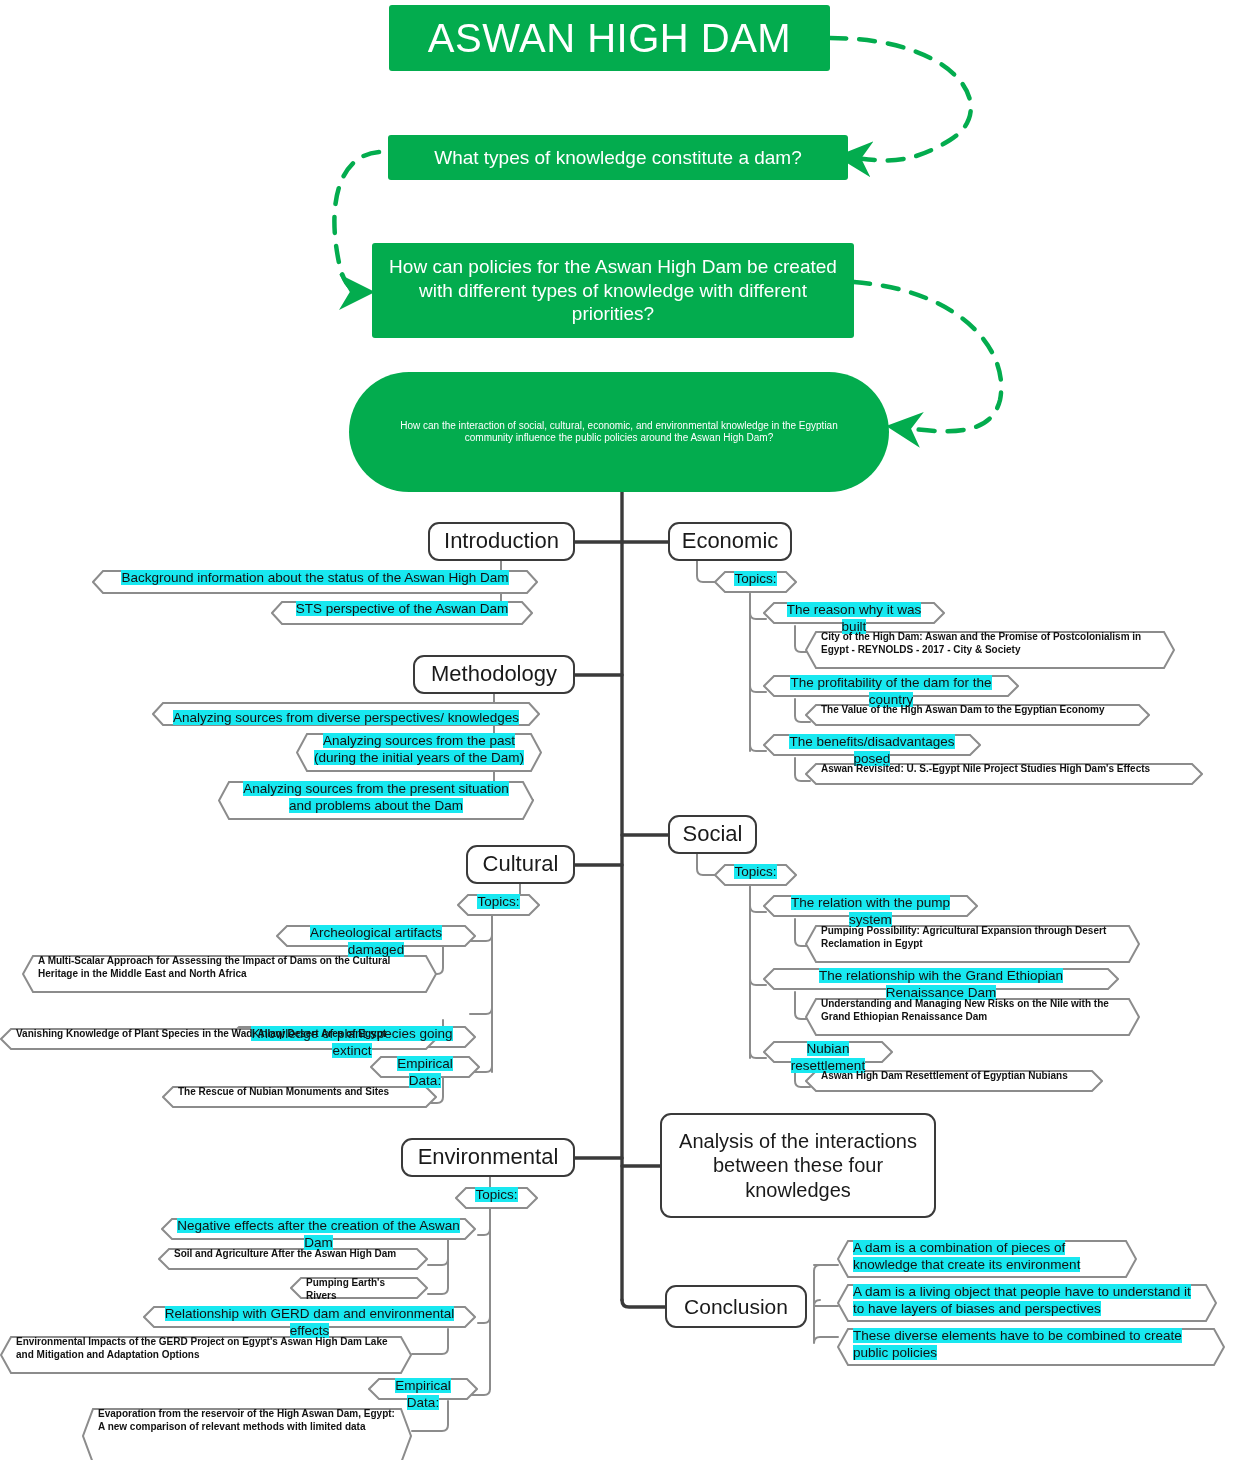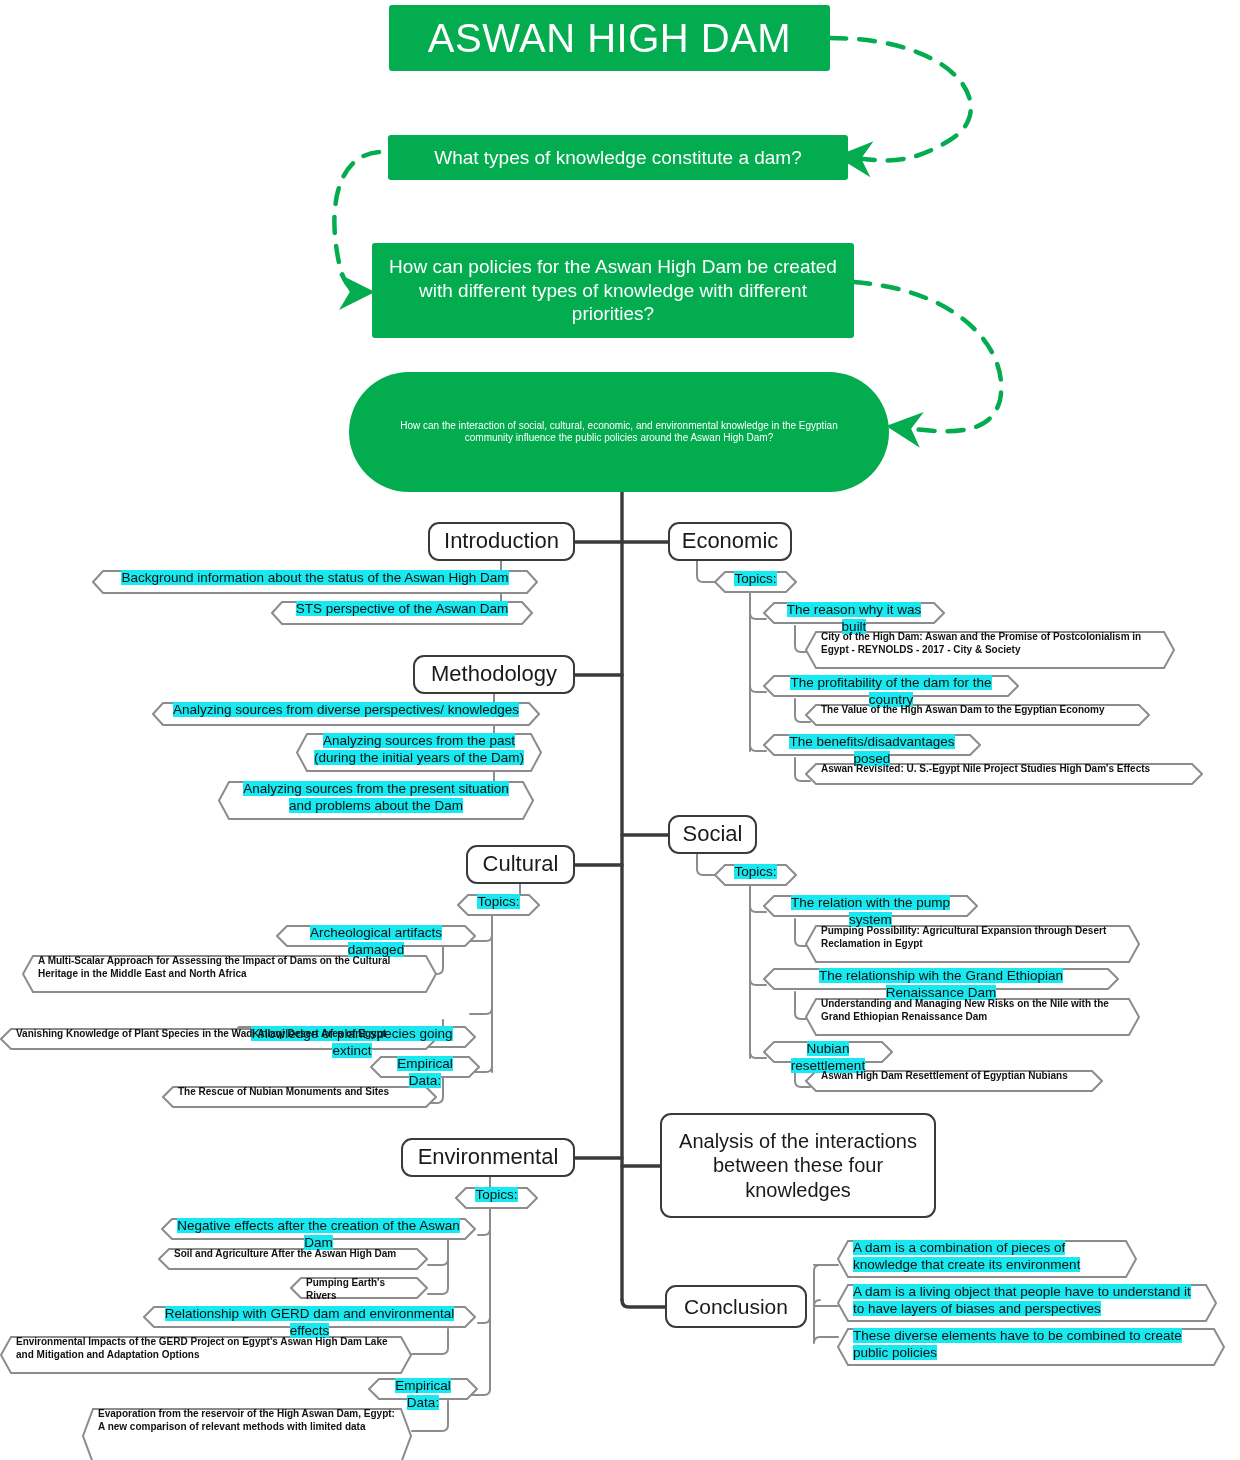--- a/index.html
+++ b/index.html
@@ -161,21 +161,21 @@
           <polygon points="11,1 435,1 445,12 435,23 11,23 1,12" fill="#ffffff" stroke="#8c8c8c" stroke-width="2" vector-effect="non-scaling-stroke"></polygon>
         </svg>
         <span class="hx-txt"><em>Background information about the status of the Aswan High Dam</em></span>
       </div>
       <div class="hex lvl2 cen" style="left: 271px; top: 601px; width: 262px; height: 24px; padding: 0px 16px;">
         <svg class="hx-bg" viewBox="0 0 262 24" preserveAspectRatio="none">
           <polygon points="11,1 251,1 261,12 251,23 11,23 1,12" fill="#ffffff" stroke="#8c8c8c" stroke-width="2" vector-effect="non-scaling-stroke"></polygon>
         </svg>
         <span class="hx-txt"><em>STS perspective of the Aswan Dam</em></span>
       </div>
-      <div class="hex lvl2 cen" style="left: 152px; top: 702px; width: 388px; height: 24px; padding: 0px 16px;">
+      <div class="hex lvl2 cen" style="left: 152px; top: 702px; width: 388px; height: 24px; padding: 8px 16px;">
         <svg class="hx-bg" viewBox="0 0 388 24" preserveAspectRatio="none">
           <polygon points="11,1 377,1 387,12 377,23 11,23 1,12" fill="#ffffff" stroke="#8c8c8c" stroke-width="2" vector-effect="non-scaling-stroke"></polygon>
         </svg>
         <span class="hx-txt"><em>Analyzing sources from diverse perspectives/ knowledges</em></span>
       </div>
       <div class="hex lvl2 cen" style="left: 296px; top: 733px; width: 246px; height: 39px; padding: 0px 16px;">
         <svg class="hx-bg" viewBox="0 0 246 39" preserveAspectRatio="none">
           <polygon points="11,1 235,1 245,19.5 235,38 11,38 1,19.5" fill="#ffffff" stroke="#8c8c8c" stroke-width="2" vector-effect="non-scaling-stroke"></polygon>
         </svg>
         <span class="hx-txt"><em>Analyzing sources from the past (during the initial years of the Dam)</em></span>

